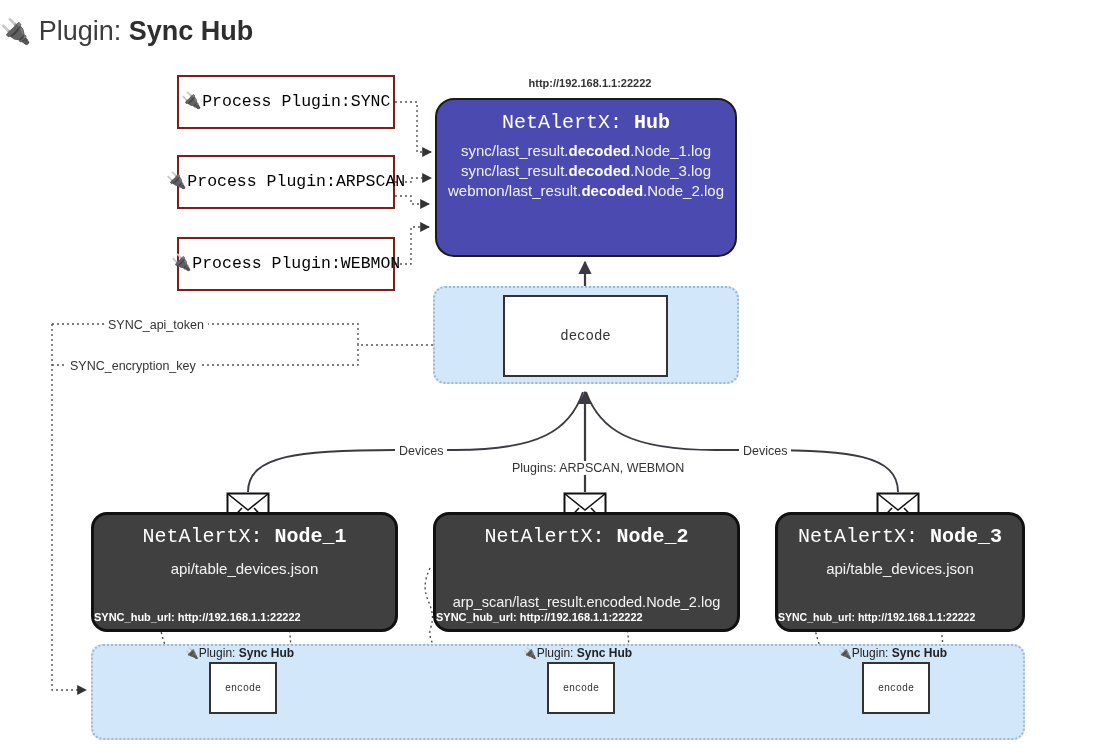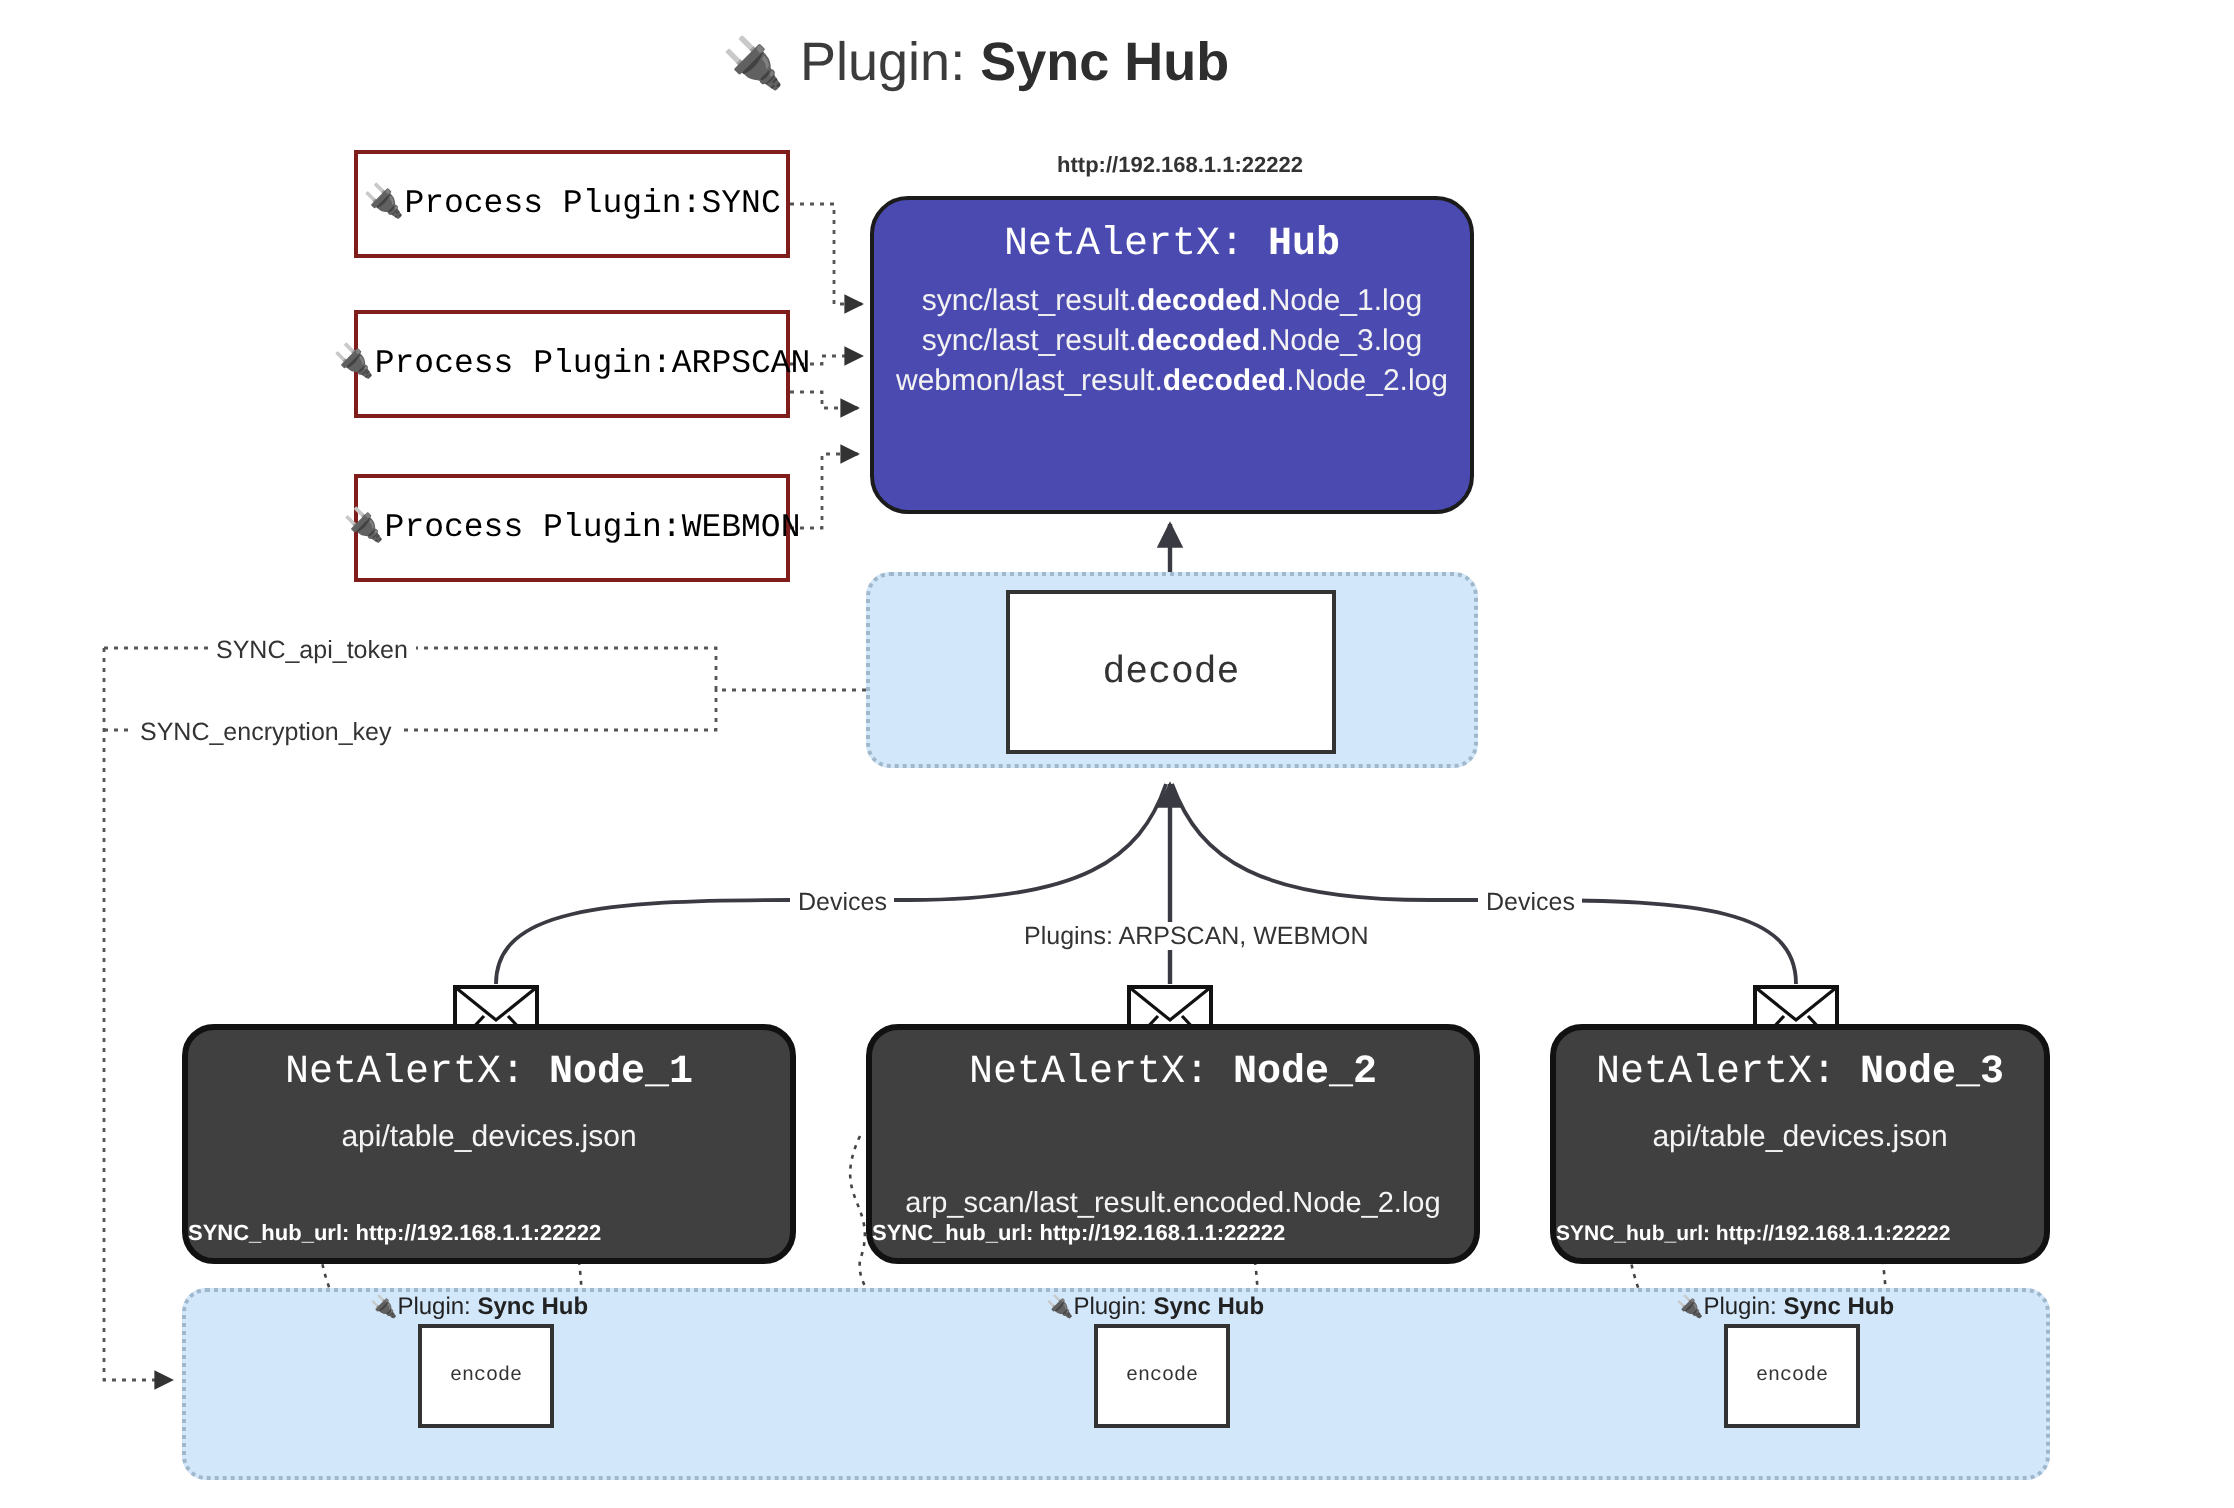--- a/index.html
+++ b/index.html
@@ -2,22 +2,22 @@
 <html><head>
 <meta charset="utf-8">
 <style>
   html,body{margin:0;padding:0;background:#ffffff;}
   body{width:1117px;height:754px;position:relative;overflow:hidden;
        font-family:"Liberation Sans",sans-serif;color:#222;}
   .layer{position:absolute;inset:0;}
   svg.layer{pointer-events:none;}
 
   
-  #title{position:absolute;left:0;top:16px;width:944px;text-align:center;
-         font-size:27px;color:#3c3c3c;white-space:nowrap;padding-left:16px;}
+  #title{position:absolute;left:0;top:16px;width:944px;
+         font-size:27px;color:#3c3c3c;white-space:nowrap;}
   #title .plug{font-size:25px;}
   #title .strong{font-weight:bold;color:#2e2e2e;}
 
   
   .pbox{position:absolute;width:218px;height:54px;background:#ffffff;
         border:2px solid #7f1d1d;box-sizing:border-box;
         font-family:"Liberation Mono","DejaVu Sans Mono",monospace;
         font-size:16.5px;color:#000000;line-height:1.28;
         display:flex;flex-direction:row;align-items:center;
         justify-content:center;}
@@ -41,21 +41,21 @@
   #hub .log{font-size:15px;color:#f2f2f2;white-space:nowrap;}
   #hub .log b{font-weight:bold;color:#ffffff;}
 
   
   #decode-band{position:absolute;left:433px;top:286px;width:306px;height:98px;
       background:#d2e7fa;border:2px dotted #9fb8cc;border-radius:12px;
       box-sizing:border-box;}
   #decode-box{position:absolute;left:503px;top:295px;width:165px;height:82px;
       background:#fff;border:2px solid #333;box-sizing:border-box;
       display:flex;align-items:center;justify-content:center;
-      font-family:"Liberation Mono","DejaVu Sans Mono",monospace;font-size:19px;color:#333;}
+      font-family:"Liberation Mono","DejaVu Sans Mono",monospace;font-size:14px;color:#333;}
 
   
   .elabel{position:absolute;font-size:12.5px;color:#333;background:#fff;
           padding:0 4px;white-space:nowrap;}
   #lbl-api-token{left:104px;top:318px;}
   #lbl-enc-key{left:66px;top:359px;}
   #lbl-devices-l{left:395px;top:444px;}
   #lbl-devices-r{left:739px;top:444px;}
   #lbl-plugins{left:508px;top:461px;}
 

